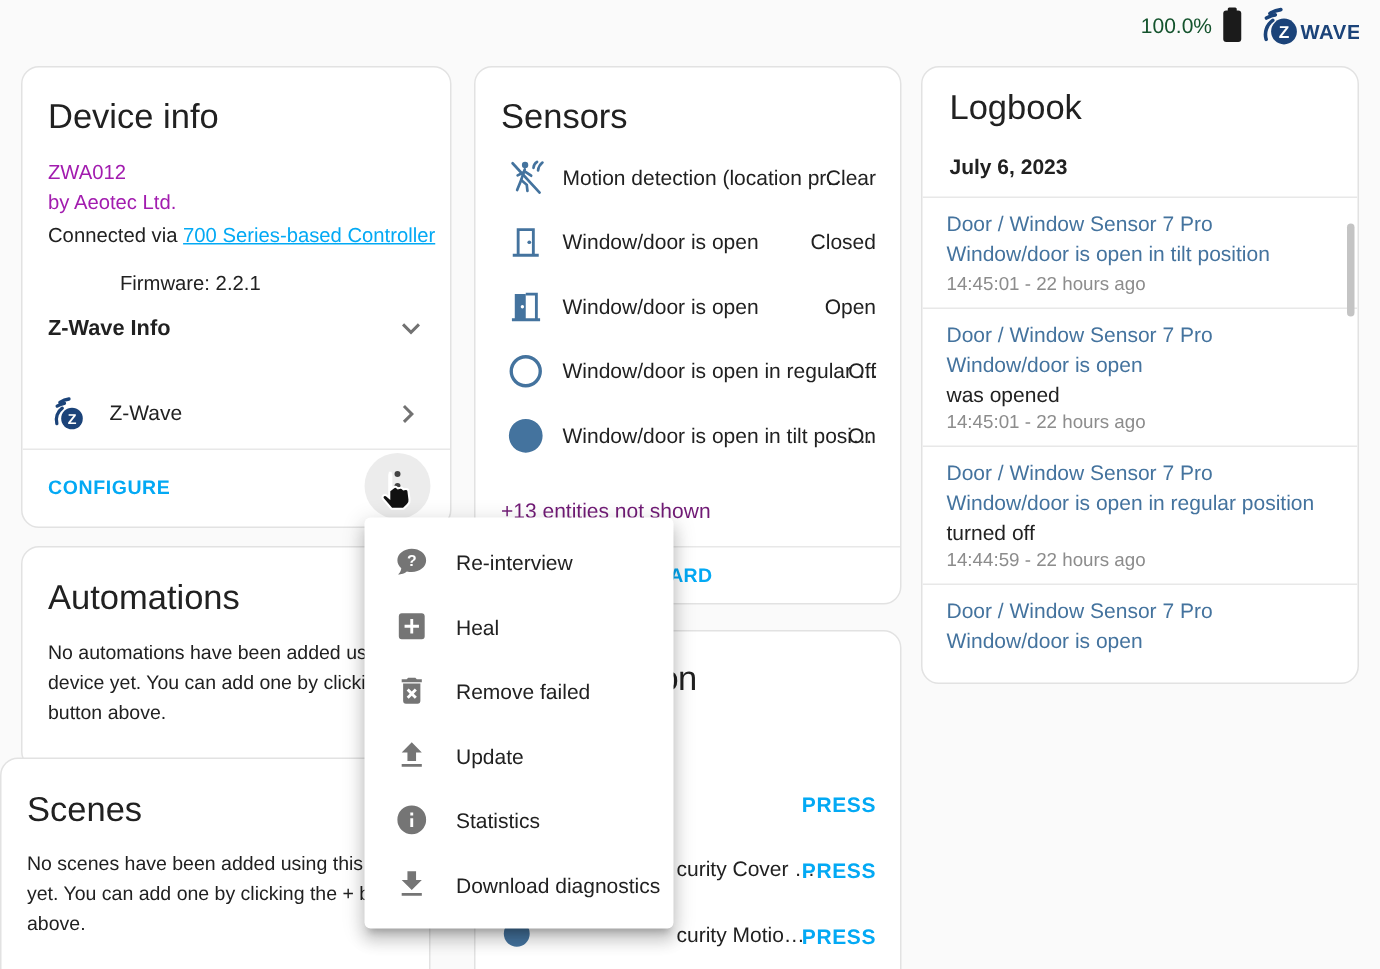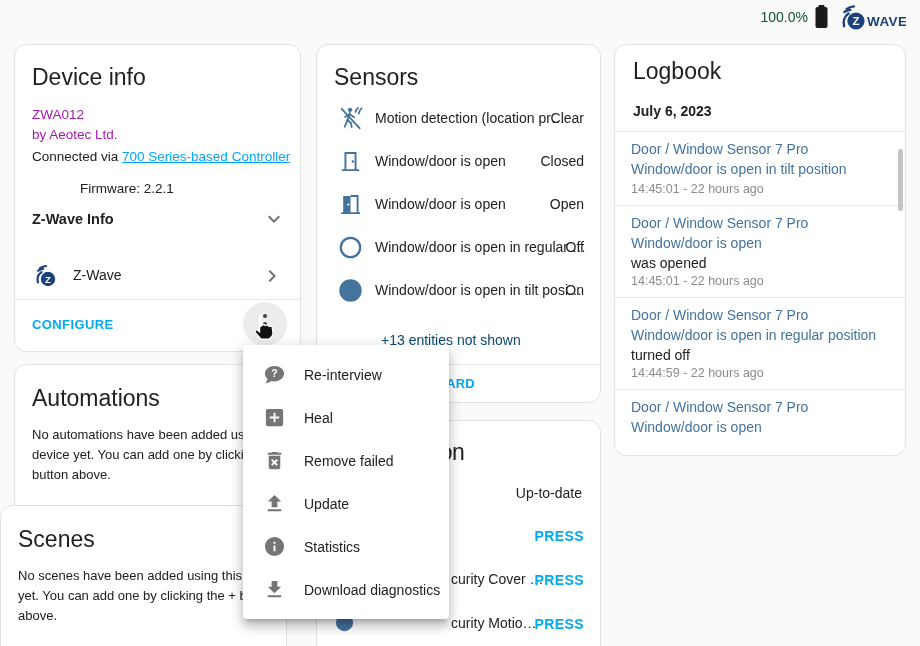--- a/index.html
+++ b/index.html
@@ -8,21 +8,21 @@
     background:#fafafa;color:#212121;
     font-family:"Liberation Sans", sans-serif;
   }
   .abs{position:absolute;}
   .card{
     position:absolute;background:#fff;border:1px solid #e2e2e2;
     border-radius:12px;box-sizing:border-box;overflow:hidden;
   }
   .card-title{font-size:23px;font-weight:400;color:#212121;white-space:nowrap;}
   .gray{color:#a21caf;}
-  .accent{color:#0c4a6e;margin-left:47px;}
+  .accent{color:#701a75;}
   .link{color:#03a9f4;text-decoration:underline;cursor:pointer;}
   .bold-label{font-weight:bold;font-size:14.5px;}
   .btn-text{font-size:13px;font-weight:bold;letter-spacing:.4px;color:#03a9f4;cursor:pointer;white-space:nowrap;}
   .divider{position:absolute;left:0;right:0;height:1px;background:#e8e8e8;}
   .entity-row{position:absolute;left:0;right:0;height:43px;cursor:pointer;}
   .entity-icon{position:absolute;left:20px;top:8px;color:#44739e;}
   .entity-name{position:absolute;left:58px;top:13px;font-size:14px;white-space:nowrap;}
   .entity-state{position:absolute;right:16px;top:13px;font-size:14px;white-space:nowrap;margin-left:16px;}
   .body-text{font-size:13px;line-height:20px;white-space:pre;color:#212121;}
   .log-entry{padding:8px 16px 9px 16px;}
@@ -197,23 +197,20 @@
   </div>
 
   <div class="abs accent" style="left:17px;top:287px;font-size:14px;cursor:pointer;">+13 entities not shown</div>
   <div class="divider" style="top:319px;"></div>
   <div class="abs btn-text" style="left:17px;top:331px;letter-spacing:.2px;">ADD TO DASHBOARD</div>
 </div>
 
 <div class="card" style="left:316px;top:420px;width:285px;height:240px;">
   <div class="abs card-title" style="left:17px;top:18px;letter-spacing:-0.5px;">Configuration</div>
 
-  <div class="entity-row" style="top:51px;">
-    <span class="entity-state" style="right:18px;">Up-to-date</span>
-  </div>
   <div class="entity-row" style="top:93px;">
     <span class="entity-state btn-text" style="right:16px;top:14px;">PRESS</span>
   </div>
   <div class="entity-row" style="top:137px;">
     <span class="entity-name" style="left:134px;">curity Cover …</span>
     <span class="entity-state btn-text" style="right:16px;top:14px;">PRESS</span>
   </div>
   <div class="entity-row" style="top:180px;">
     <span class="abs" style="left:16px;top:10px;color:#44739e;">
       <svg width="23" height="23" viewBox="0 0 24 24" fill="currentColor">

